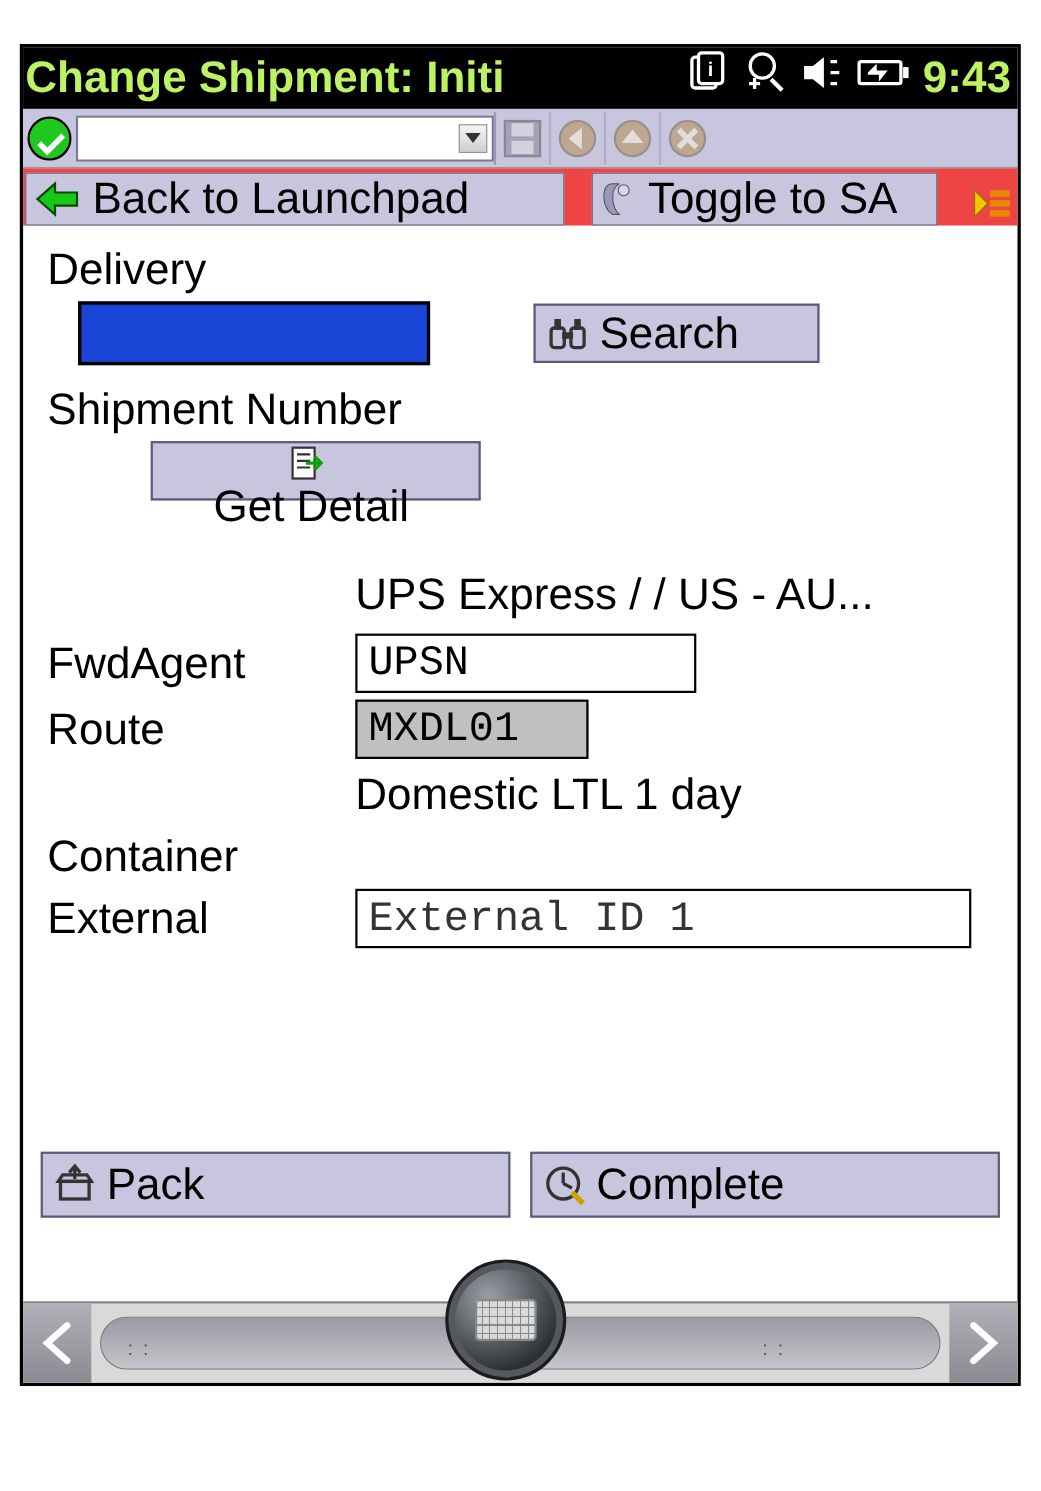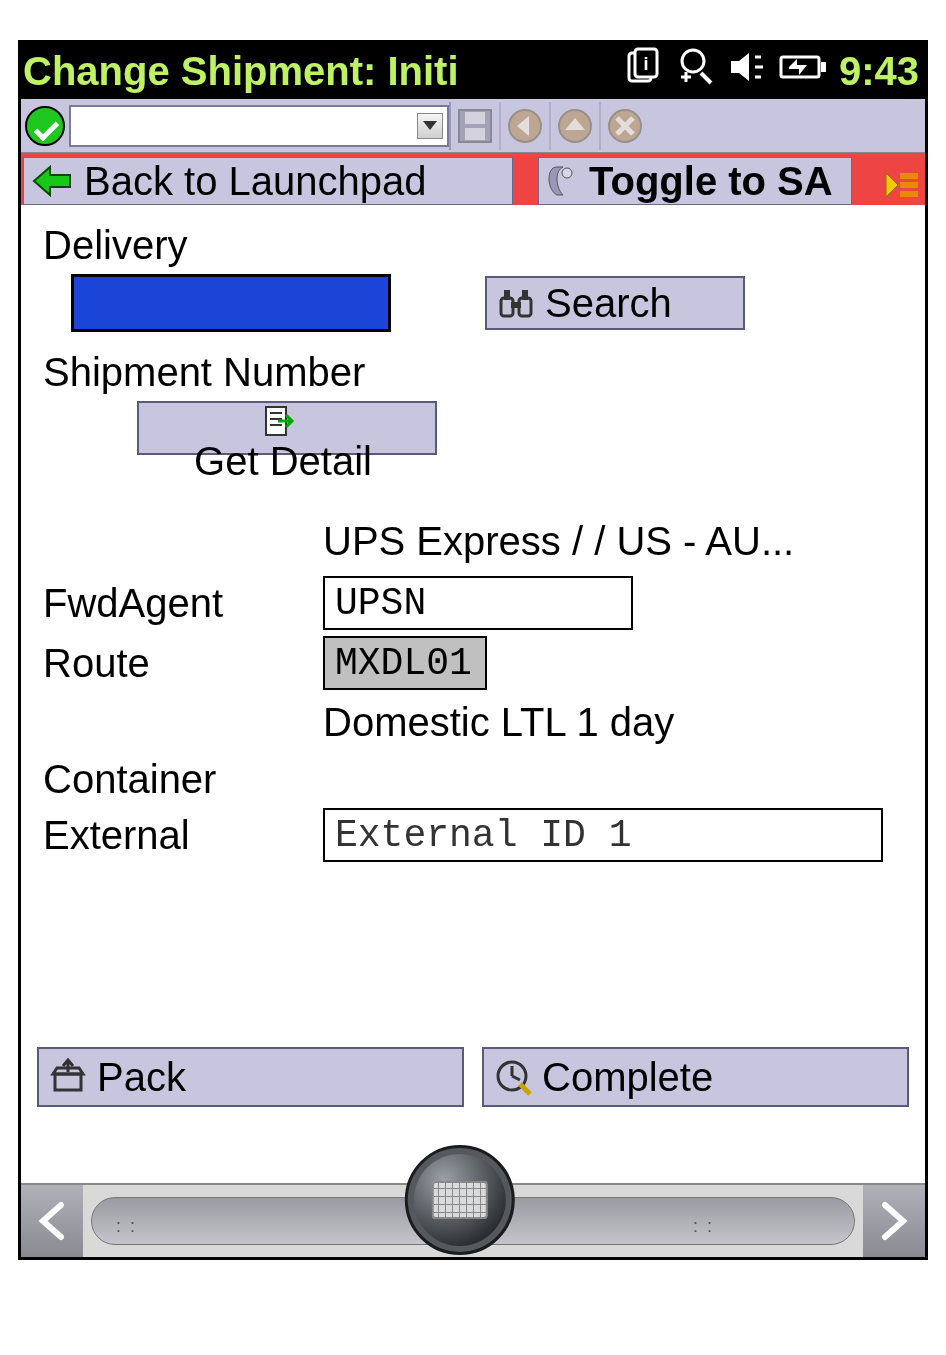--- a/index.html
+++ b/index.html
@@ -105,21 +105,21 @@
     height: 48px;
     display: flex;
     align-items: center;
     padding: 0 6px 0 6px;
     font-size: 40px;
     color: #000;
     white-space: nowrap;
     overflow: hidden;
   }
   .navbtn.leftbtn { flex: 0 0 490px; }
-  .navbtn.rightbtn { flex: 1; font-weight: bold; }
+  .navbtn.rightbtn { flex: 1; }
   .navbtn .gicon { margin-right: 10px; display:flex; }
   .navrow .menuicon {
     width: 46px; display:flex; align-items:center; justify-content:center;
   }
   
   .content {
     flex: 1;
     padding: 10px 16px 0 22px;
     font-size: 40px;
     color: #000;
@@ -161,21 +161,21 @@
   .gval { flex:1; }
   .txtinput {
     border: 2px solid #000;
     height: 54px;
     font-size: 38px;
     font-family: "Courier New", monospace;
     padding: 2px 10px;
     background: #fff;
   }
   .fwd { width: 310px; }
-  .route { width: 164px; background: #c0c0c0; }
+  .route { width: 212px; background: #c0c0c0; }
   .wide { width: 560px; }
   .desc { font-size: 40px; margin-top: 4px; margin-bottom: 6px; }
   .bottom-actions {
     position: absolute;
     bottom: 76px;
     left: 16px; right: 16px;
     display: flex;
     gap: 18px;
     text-align: center;
   }

